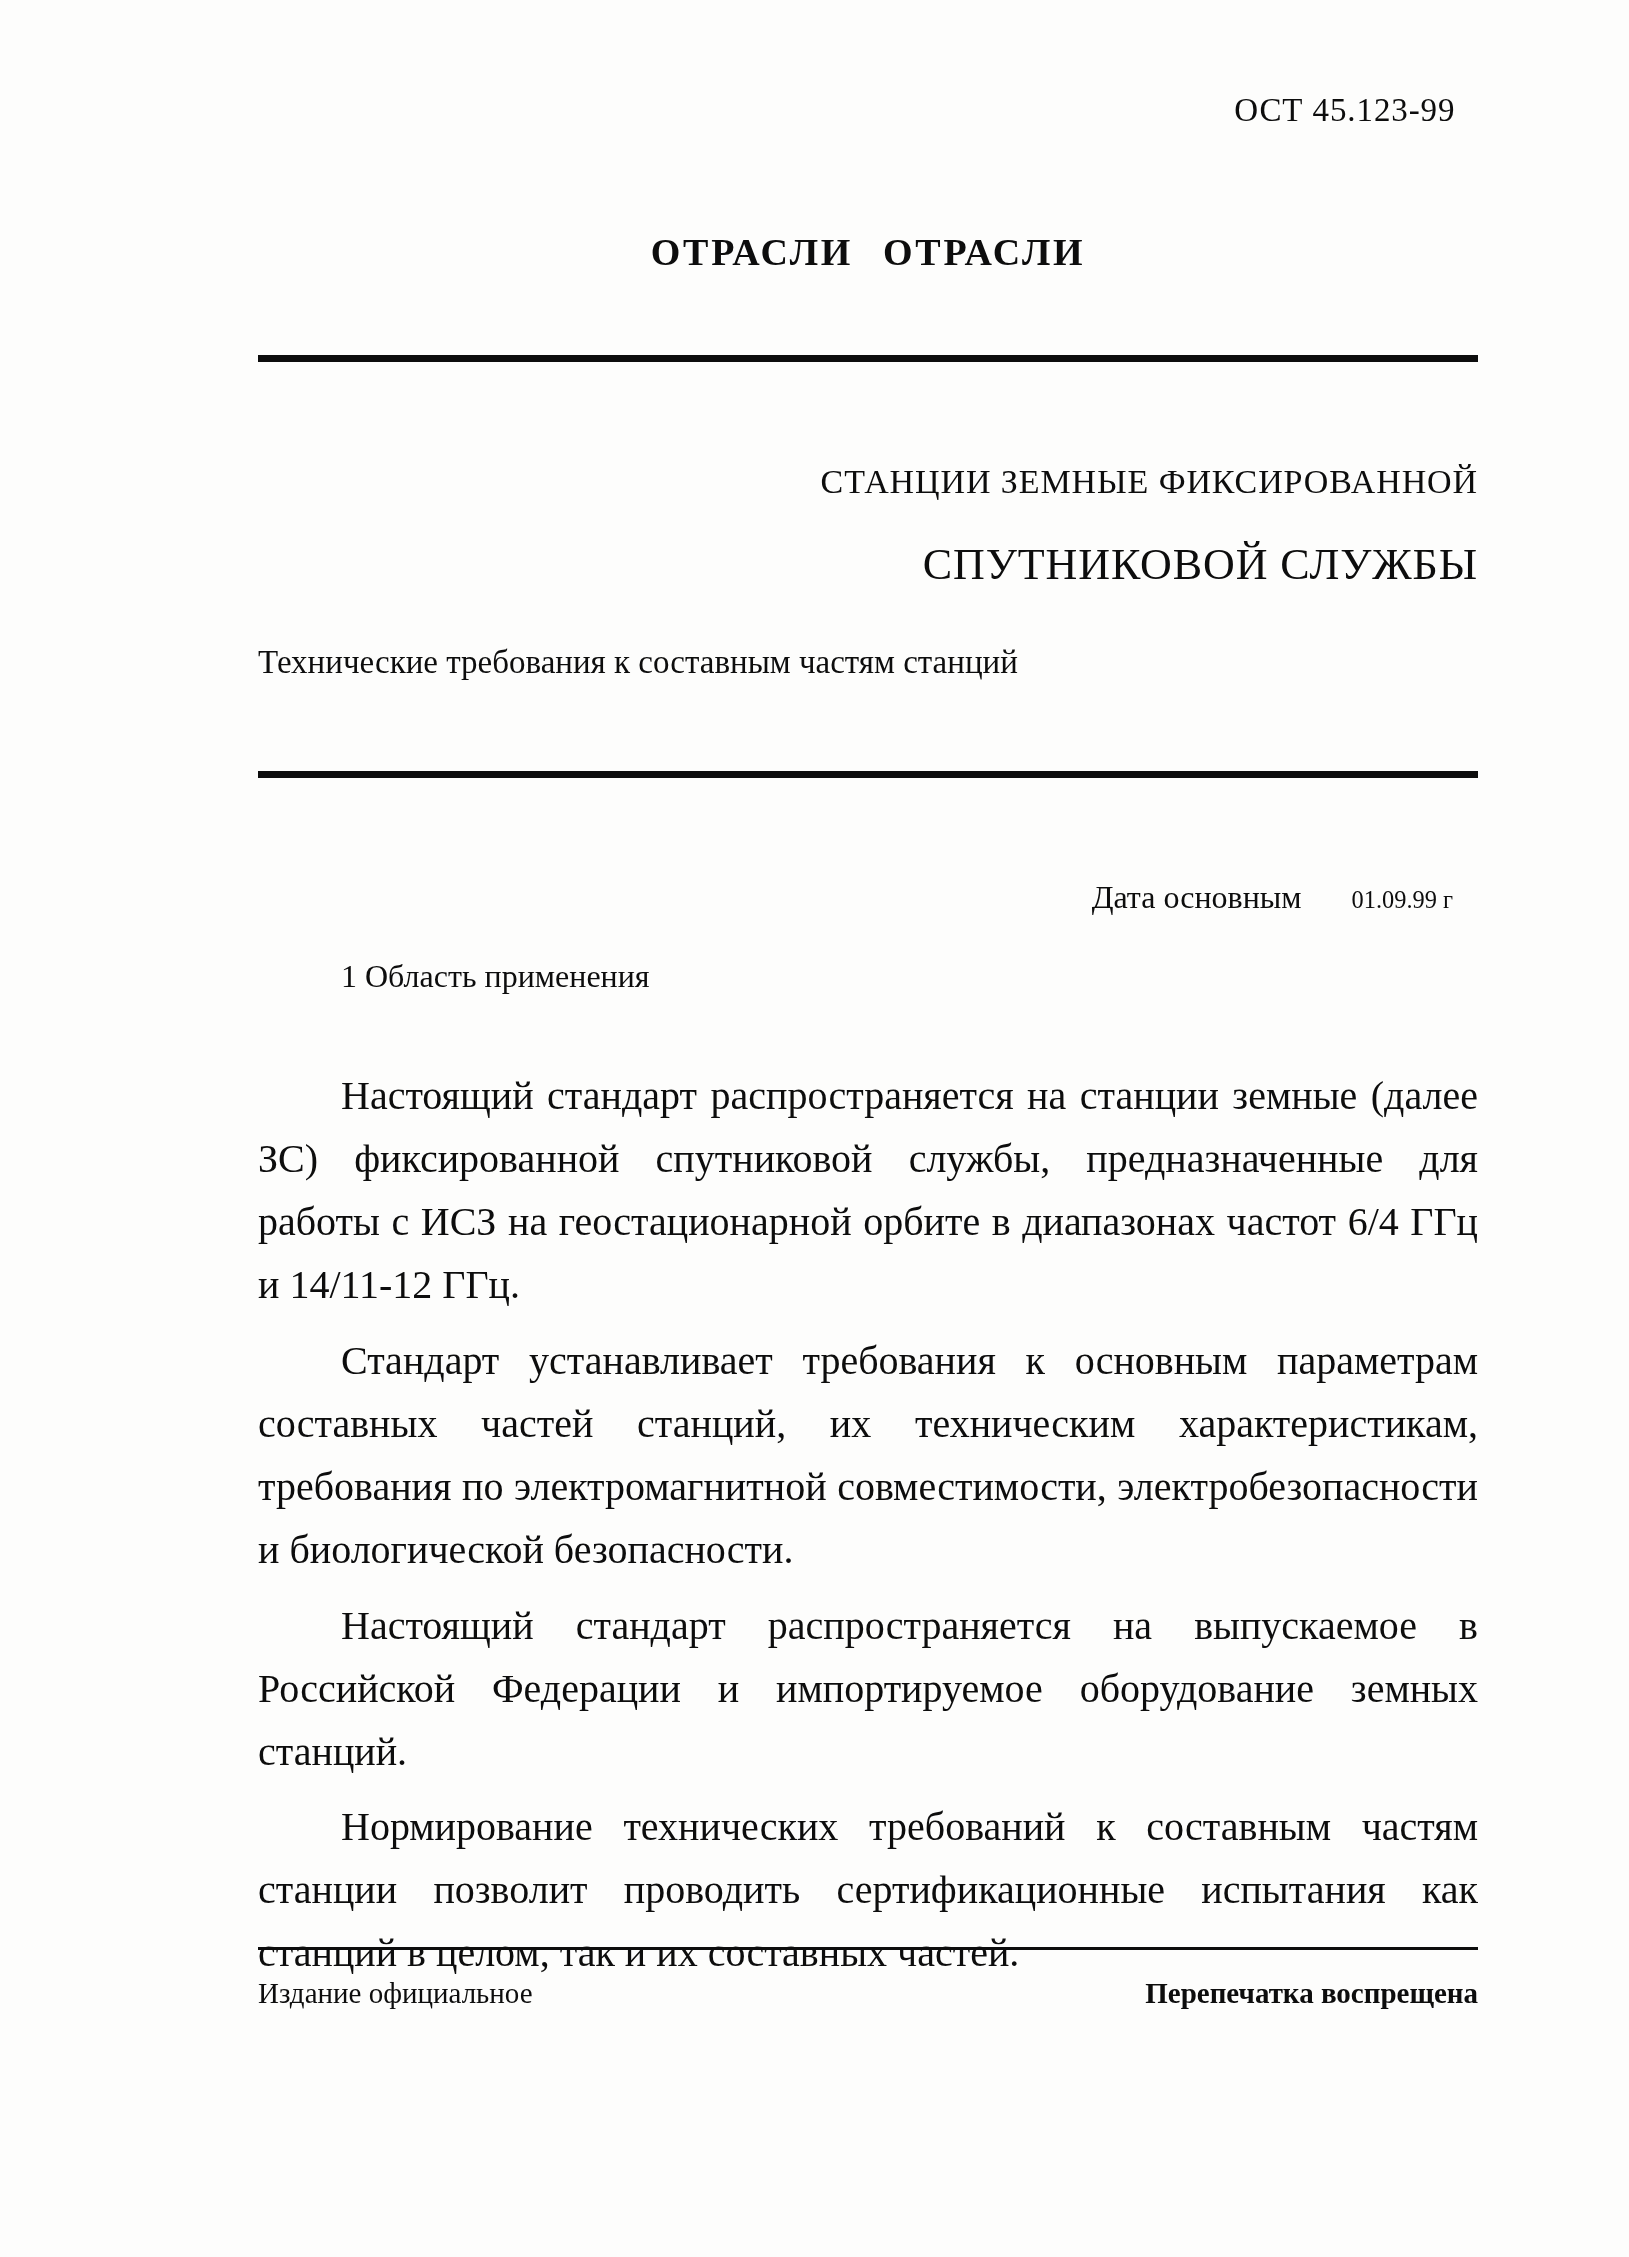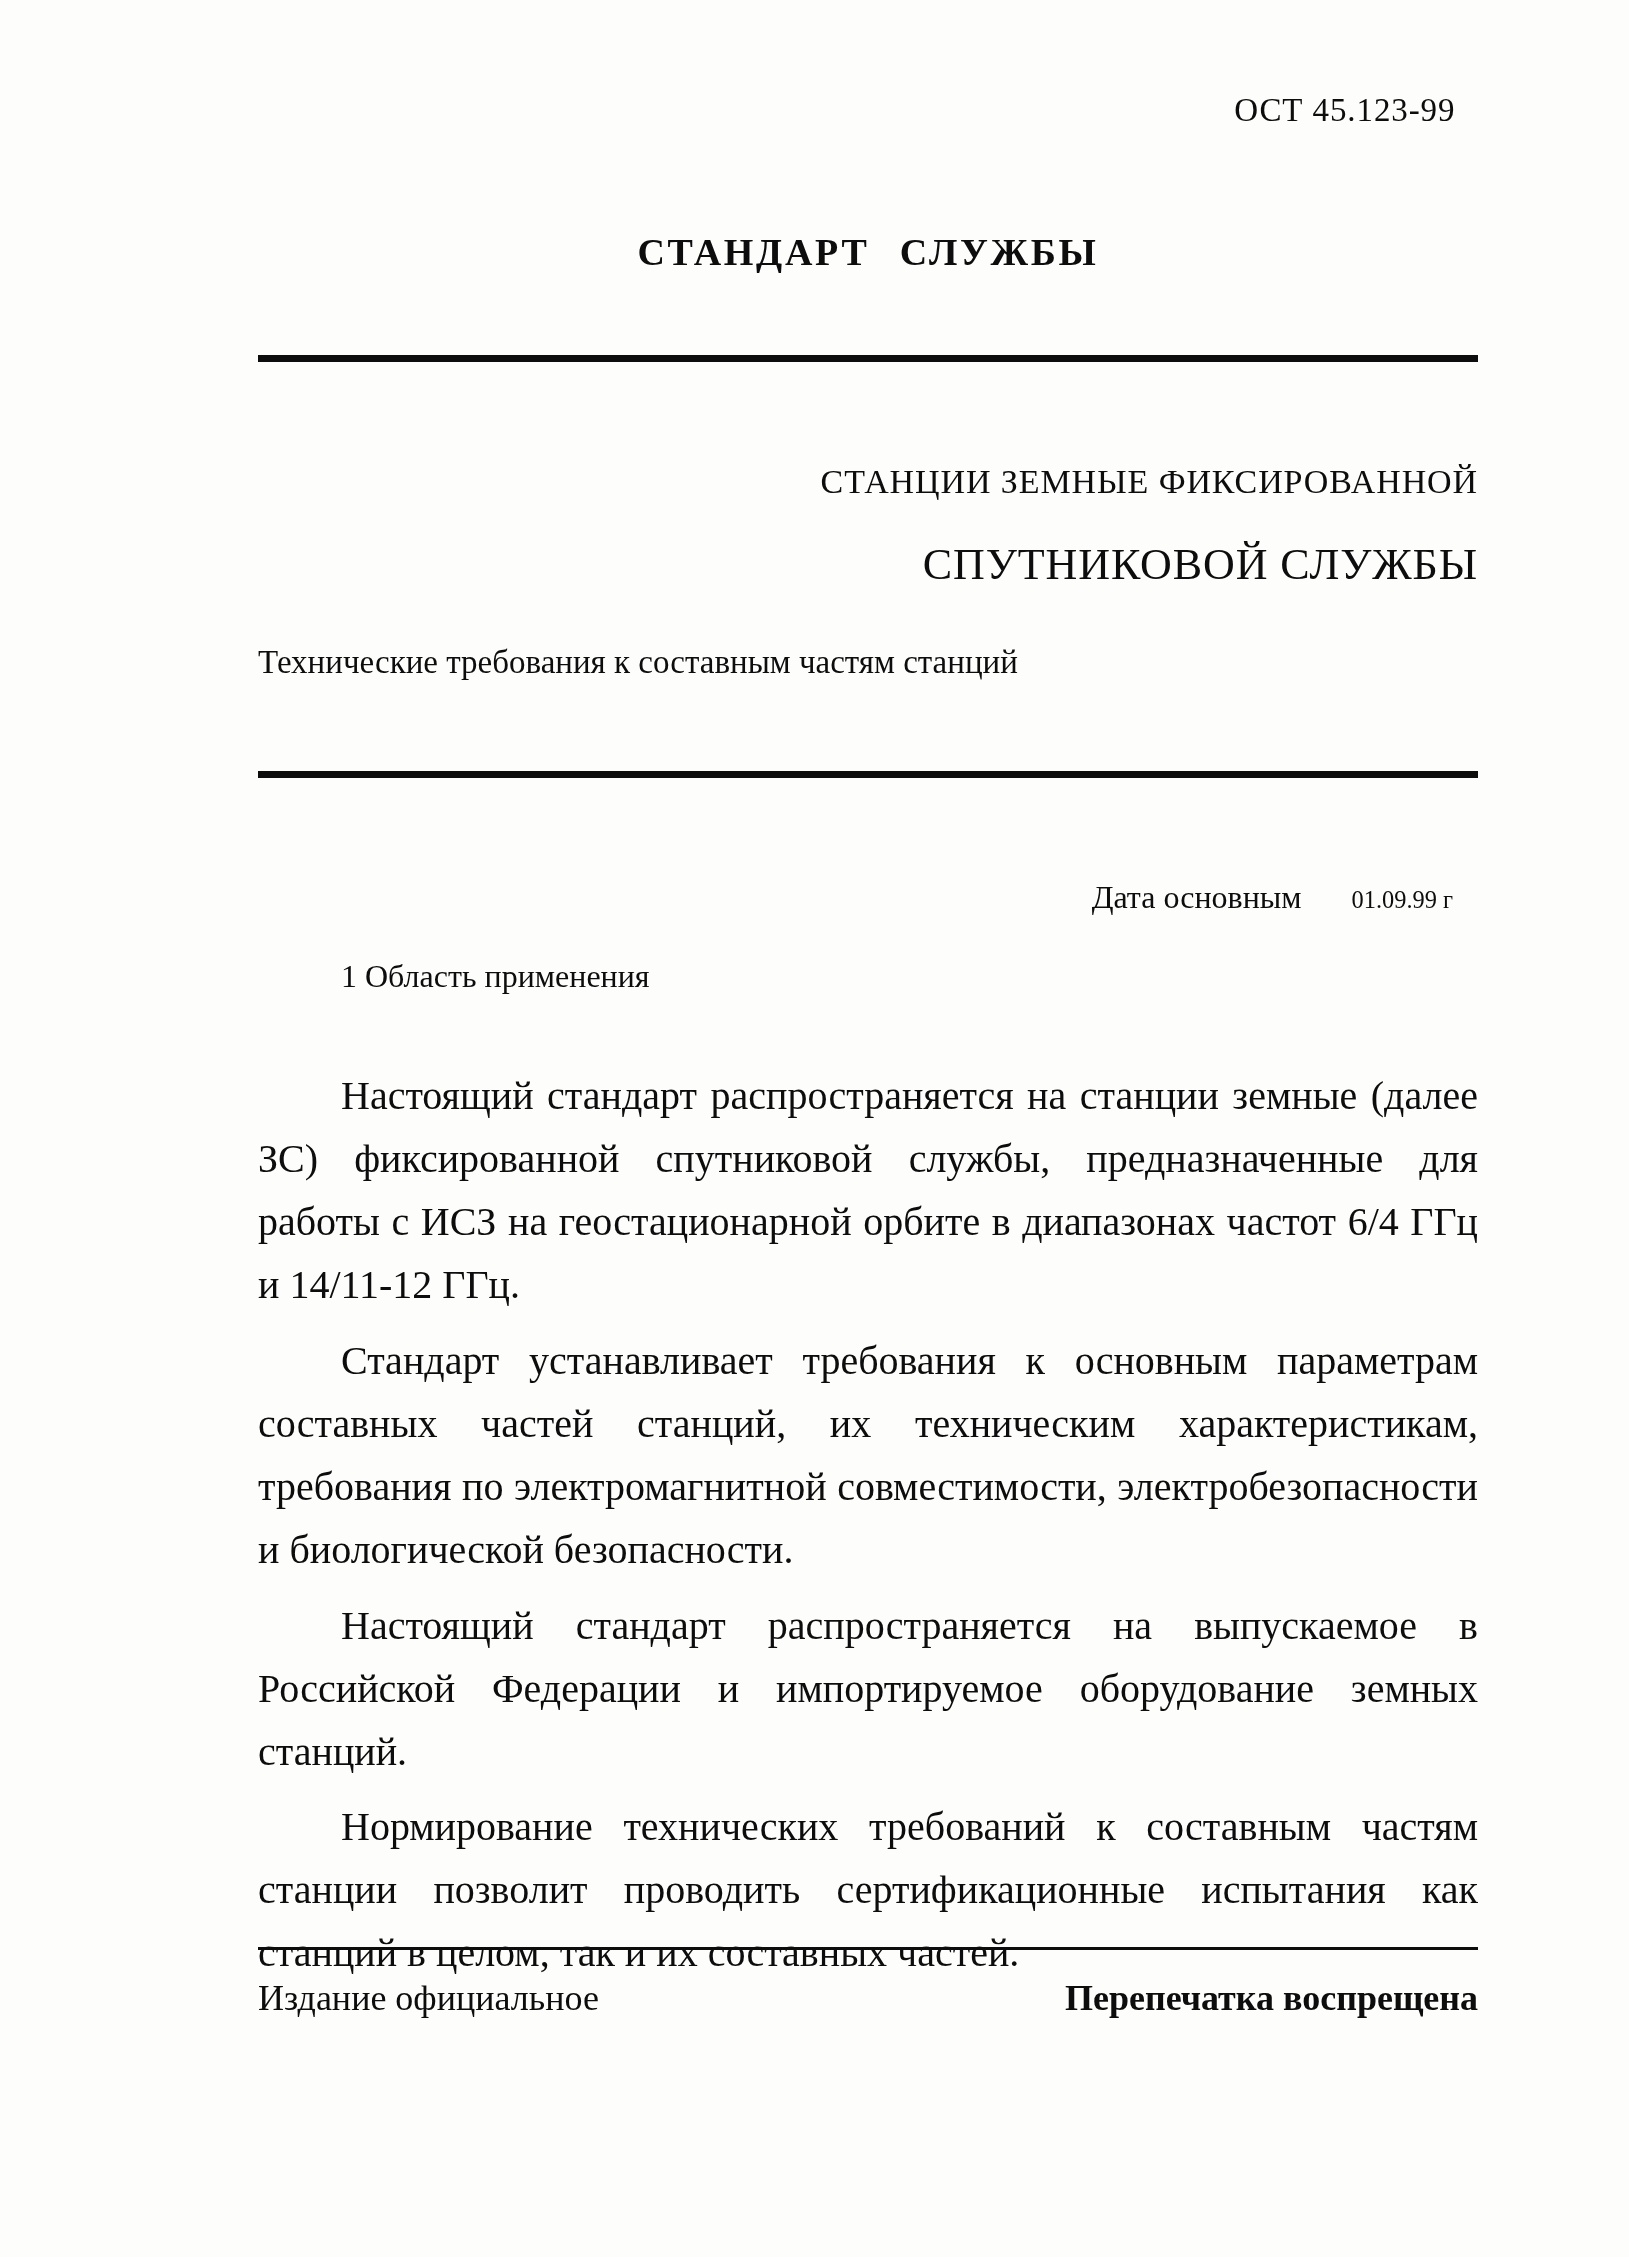--- a/index.html
+++ b/index.html
@@ -89,33 +89,33 @@
     background: #0d0d0d;
   }
   .footer {
     position: absolute;
     left: 258px;
     right: 151px;
     top: 1977px;
     display: flex;
     justify-content: space-between;
     align-items: flex-end;
-    font-size: 36px;
+    font-size: 29px;
   }
   .footer-right { font-weight: bold; }
 </style>
 </head>
 <body>
 
 <div class="page">
   <div class="content">
 
     <div class="doc-number">ОСТ 45.123-99</div>
 
-    <div class="standard-type">СТАНДАРТ СЛУЖБЫ</div>
+    <div class="standard-type">ОТРАСЛИ ОТРАСЛИ</div>
 
     <div class="rule-thick rule-1"></div>
 
     <div class="title-line-1">СТАНЦИИ ЗЕМНЫЕ ФИКСИРОВАННОЙ</div>
 
     <div class="title-line-2">СПУТНИКОВОЙ СЛУЖБЫ</div>
 
     <div class="subtitle">Технические требования к составным частям станций</div>
 
     <div class="rule-thick rule-2"></div>

